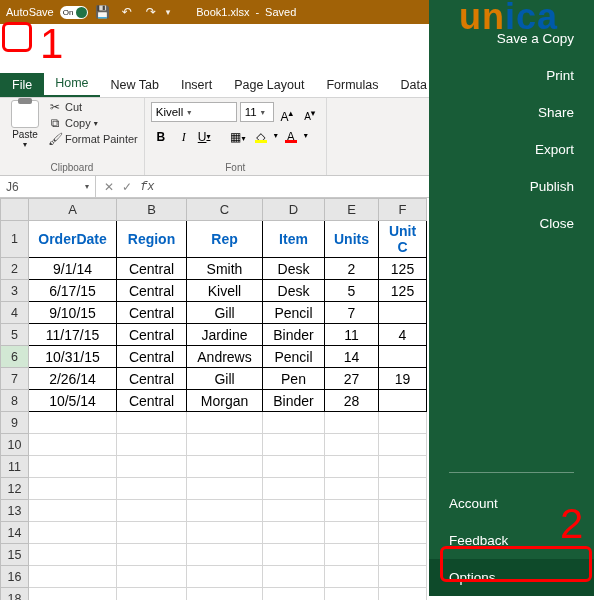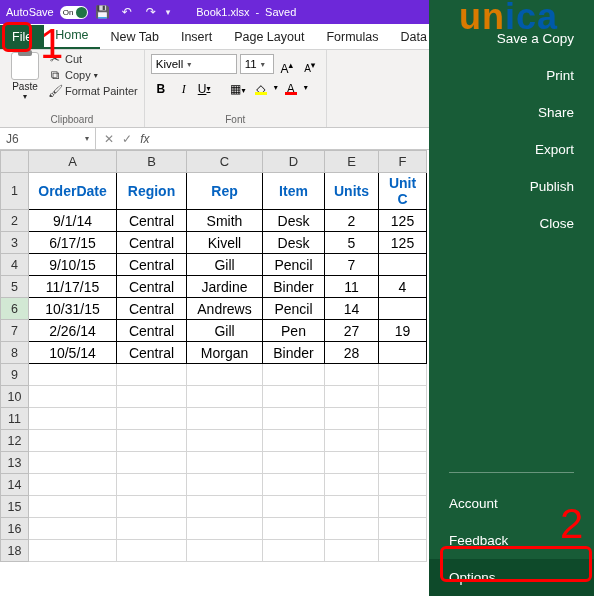--- a/index.html
+++ b/index.html
@@ -1,30 +1,30 @@
 <!DOCTYPE html>
 <html><head>
 <meta charset="utf-8">
 <style>
   * { box-sizing: border-box; margin: 0; padding: 0; font-family: "Segoe UI", Arial, sans-serif; }
   body { width: 600px; height: 600px; overflow: hidden; position: relative; background: #fff; }
 
   
-  .titlebar { height: 24px; background: #6d28d9; display: flex; align-items: center; color: #fff; font-size: 11px; padding: 0 6px; gap: 6px; }
+  .titlebar { height: 24px; background: #a16207; display: flex; align-items: center; color: #fff; font-size: 11px; padding: 0 6px; gap: 6px; }
   .titlebar .autosave-label { font-size: 11px; }
   .titlebar .toggle { width: 28px; height: 13px; background: #fff; border-radius: 7px; position: relative; padding-left: 28px; }
   .titlebar .toggle::after { content: ""; position: absolute; right: 1px; top: 1px; width: 11px; height: 11px; border-radius: 50%; background: #217346; }
   .titlebar .toggle-on { position: absolute; left: 3px; top: 0; font-size: 8px; color: #111; line-height: 13px; }
   .titlebar .qat-icon { width: 18px; text-align: center; font-size: 12px; opacity: .95; }
   .titlebar .dropdown-caret { font-size: 9px; opacity: .9; }
   .titlebar .doc-area { margin-left: 20px; display: flex; align-items: center; gap: 6px; font-size: 11px; }
   .titlebar .doc-area span:first-child { font-weight: 400; }
 
   
-  .tabs { height: 26px; background: #fff; border-bottom: 1px solid #d4d4d4; display: flex; align-items: flex-end; font-size: 12.5px; color: #222; }
+  .tabs { height: 26px; background: #fff; border-bottom: 1px solid #d4d4d4; display: flex; align-items: flex-end; font-size: 12.5px; color: #222; margin-top: 48px; }
   .tabs .tab { padding: 2px 11px 5px; cursor: default; }
   .tabs .tab.file { background: #185c37; color: #fff; padding: 5px 12px; }
   .tabs .tab.active { border-bottom: 2px solid #185c37; color: #185c37; font-weight: 500; }
 
   
   .ribbon { height: 78px; background: #f3f2f1; border-bottom: 1px solid #c8c8c8; display: flex; }
   .group { border-right: 1px solid #d9d9d9; display: flex; flex-direction: column; justify-content: space-between; padding: 2px 6px 0; }
   .group-label { font-size: 10px; color: #666; text-align: center; padding: 1px 0 2px; }
   .clipboard-inner { display: flex; gap: 4px; }
   .paste-big { width: 38px; text-align: center; font-size: 10px; color: #222; }
@@ -49,21 +49,21 @@
   .fillcolor::after { content: ""; position: absolute; left: 3px; bottom: 2px; width: 12px; height: 3px; background: #ffff00; }
   .fontcolor::after { content: ""; position: absolute; left: 3px; bottom: 2px; width: 12px; height: 3px; background: #ff0000; }
   .sup { font-size: 9px; vertical-align: super; }
 
   
   .fxbar { height: 22px; border-bottom: 1px solid #c8c8c8; display: flex; align-items: center; font-size: 12px; background: #fff; }
   .fxbar .namebox { width: 96px; border-right: 1px solid #c8c8c8; padding: 0 6px; display: flex; align-items: center; justify-content: space-between; color: #555; height: 100%; }
   .fxbar .namebox .caret { font-size: 8px; }
   .fxbar .fxpad { display: flex; align-items: center; gap: 8px; padding: 0 8px; color: #888; }
   .fxbar .fxpad span { font-size: 12px; }
-  .fxbar .fx { font-style: italic; font-family: Liberation Sans, sans-serif; color: #555; }
+  .fxbar .fx { font-style: italic; font-family: Liberation Mono, monospace; color: #555; }
 
   
   .grid { position: relative; }
   table.sheet { border-collapse: collapse; font-size: 14px; }
   table.sheet th, table.sheet td { border: 1px solid #000; padding: 2px 4px; text-align: center; height: 22px; }
   table.sheet thead th { background: #e6e6e6; font-weight: 400; font-size: 13px; color: #333; }
   table.sheet .rowhdr { background: #e6e6e6; width: 28px; font-size: 12.5px; color: #333; font-weight: 400; border: 1px solid #bfbfbf; }
   table.sheet thead th { border: 1px solid #bfbfbf; }
   table.sheet .corner { background: #e6e6e6; border: 1px solid #bfbfbf; }
   table.sheet tr.hdr-row td { color: #0563c1; font-weight: 700; }

